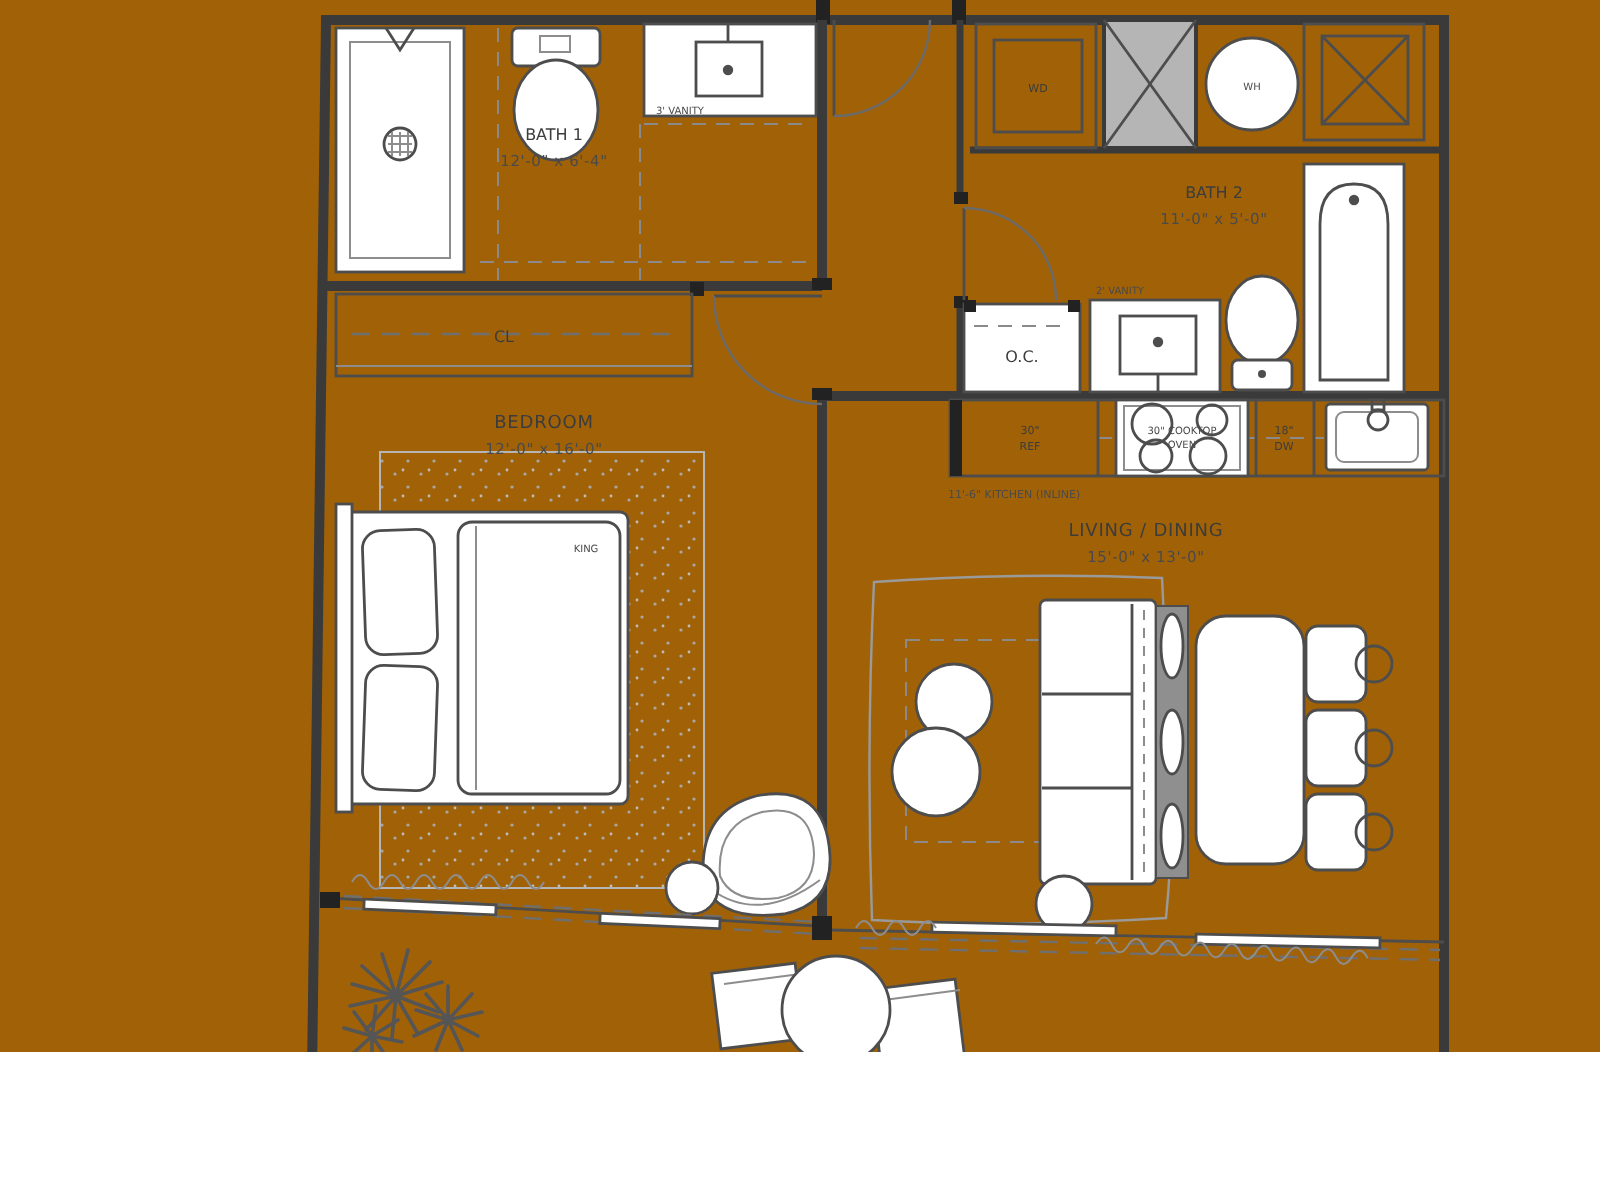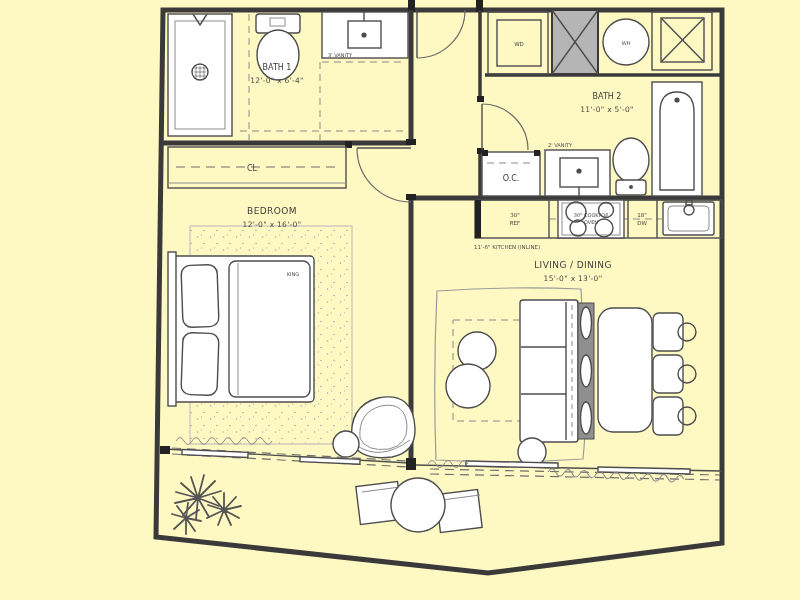--- a/index.html
+++ b/index.html
@@ -1,16 +1,16 @@
 <!DOCTYPE html>
 <html><head>
 <meta charset="utf-8">
 <style>
   html,body{margin:0;padding:0;background:#ffffff;}
-  .stage{position:relative;width:800px;height:600px;background:#fef9c3;overflow:hidden;
+  .stage{position:relative;width:800px;height:526px;background:#a16207;overflow:hidden;
          font-family:"DejaVu Sans", sans-serif;}
   svg{display:block;}
   text{font-family:"DejaVu Sans", sans-serif;fill:#3c3c3c;}
   .room-name{font-size:9px;letter-spacing:.4px;text-anchor:middle;}
   .room-dims{font-size:7.5px;letter-spacing:.3px;text-anchor:middle;fill:#4a4a4a;}
   .tag{font-size:8px;text-anchor:middle;fill:#3c3c3c;}
   .tiny{font-size:5.5px;text-anchor:middle;fill:#3c3c3c;}
   .micro{font-size:5px;text-anchor:middle;fill:#4a4a4a;}
   .note{font-size:5.5px;text-anchor:start;fill:#4a4a4a;}
   .wall{stroke:#3a3a3a;stroke-width:5;fill:none;}

